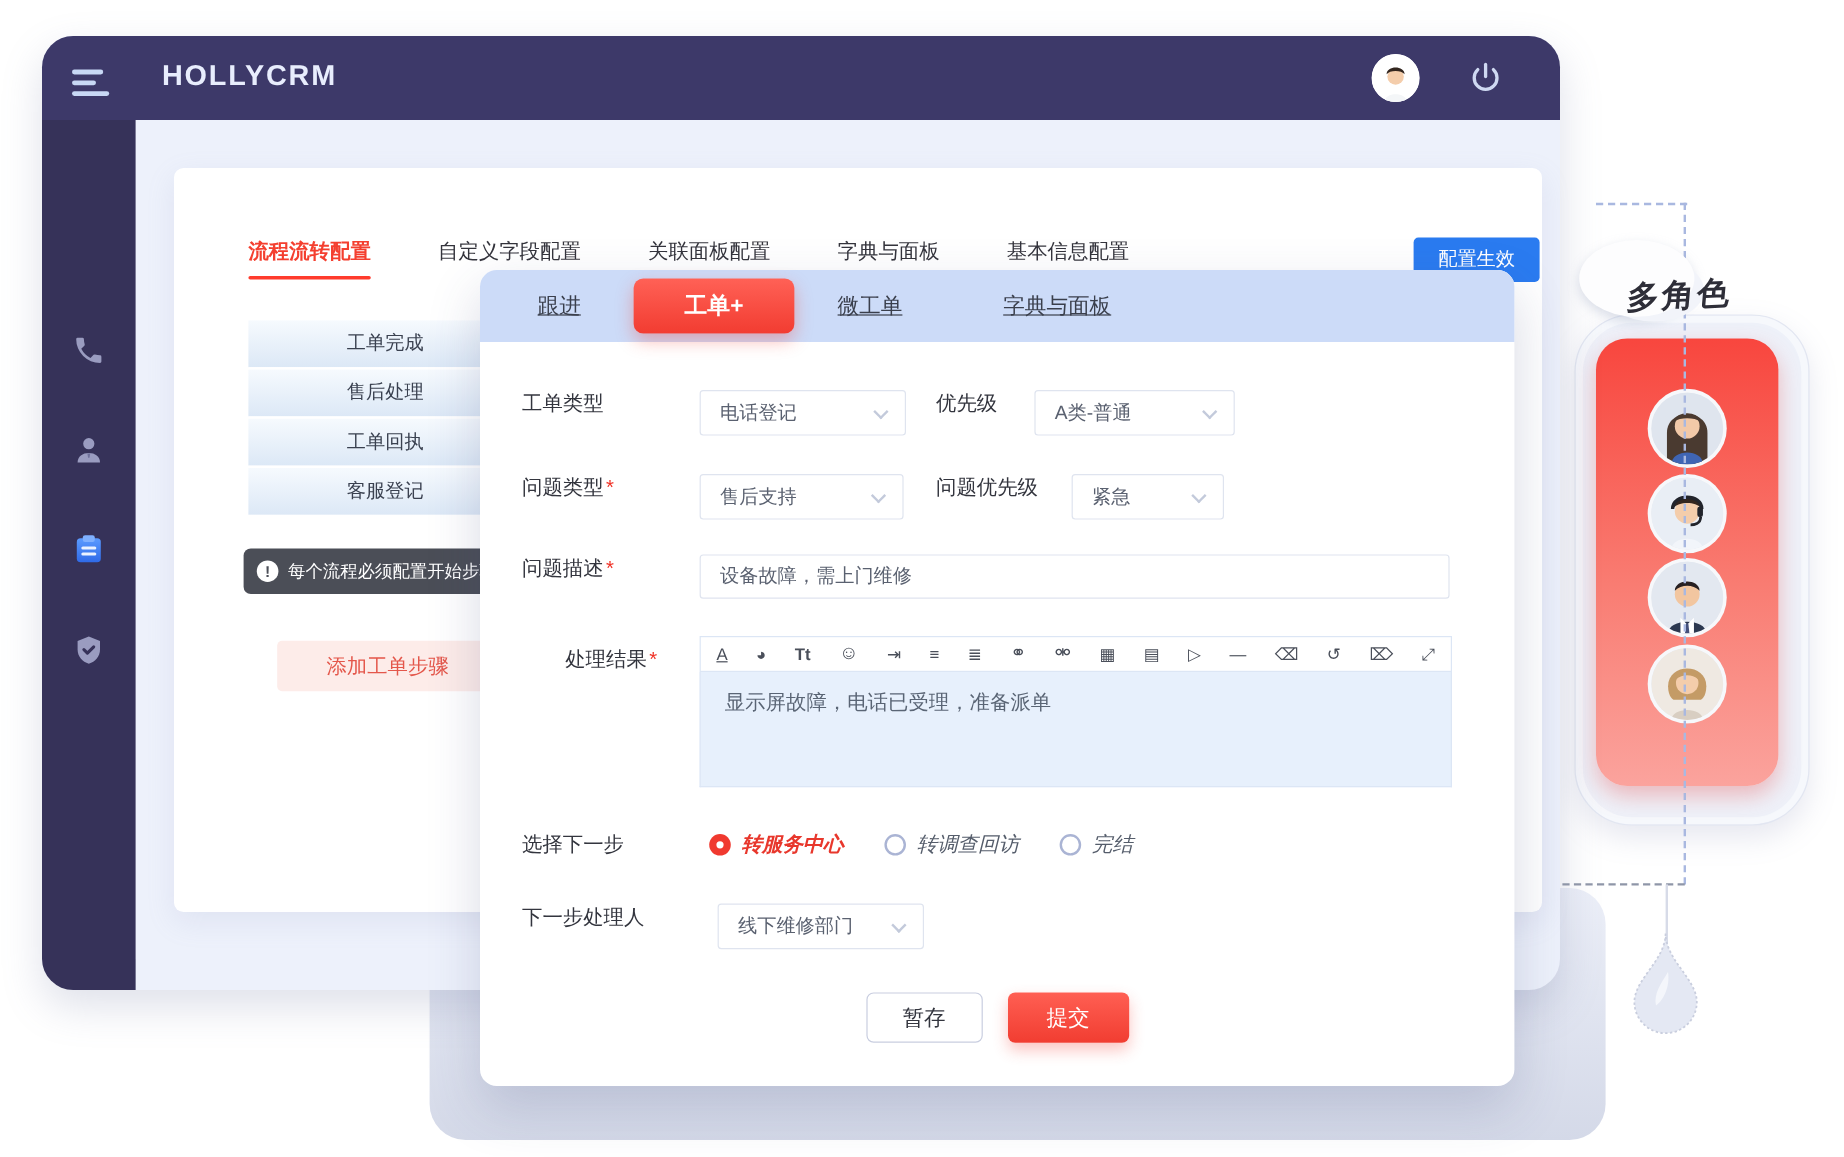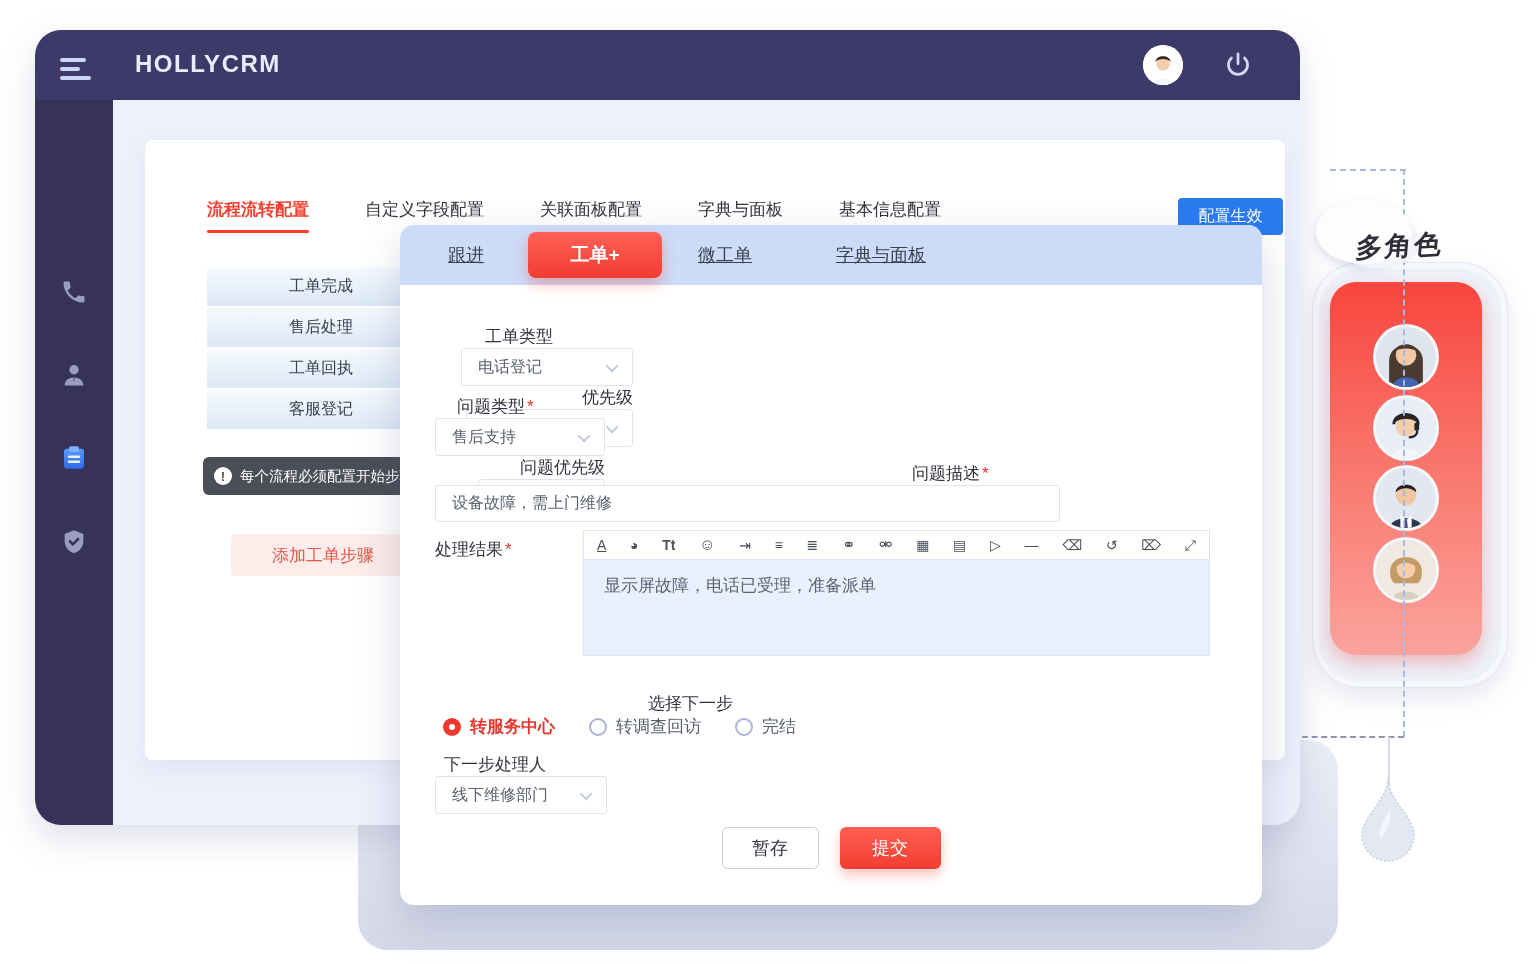--- a/index.html
+++ b/index.html
@@ -84,40 +84,40 @@
   .modal { position:absolute; left:400px; top:225px; width:862px; height:680px; background:#ffffff;
     border-radius:14px; box-shadow:0 18px 44px rgba(60,70,120,.20); z-index:5; }
   .modal-head { position:absolute; left:0; top:0; width:100%; height:60px; background:#ccdbf8;
     border-radius:14px 14px 0 0; }
   .m-tab { position:absolute; top:0; height:60px; display:flex; align-items:center; font-size:18px;
     color:#3a3f4c; cursor:pointer; white-space:nowrap;text-decoration:underline; }
   .m-tab-btn { position:absolute; left:128px; top:7px; width:134px; height:46px; border-radius:8px;
     background:linear-gradient(180deg,#ff6156 0%,#f23c31 100%); color:#fff; font-size:19px; font-weight:bold;
     border:none; cursor:pointer; box-shadow:0 6px 14px rgba(242,60,49,.35); }
 
-  .m-row { position:absolute; left:35px; display:flex; align-items:flex-end;flex-direction:column; }
+  .m-row { position:absolute; left:35px; display:flex; align-items:flex-start; }
   .m-label { width:148px; font-size:17px; color:#33353e; flex:0 0 auto; }
   .req { color:#f03226; margin-left:2px; }
   .sel { height:38px; background:#fff; border:1px solid #dfe4ef; border-radius:3px; display:flex;
     align-items:center; padding:0 14px 0 16px; font-size:16px; color:#5a6170; cursor:pointer; }
   .sel .val { flex:1; white-space:nowrap; }
   .chev { width:9px; height:9px; border-left:2px solid #c3cadb; border-bottom:2px solid #c3cadb;
     transform:rotate(-45deg) translateY(-2px); margin-left:12px; flex:0 0 auto; }
   .ti { height:37px; width:625px; border:1px solid #dfe4ef; border-radius:3px; font-size:16px;
     color:#5a6170; padding:0 16px; font-family:inherit; }
 
   .editor { position:absolute; left:183px; top:305px; width:627px; }
   .ed-toolbar { height:30px; background:#fff; border:1px solid #dce6f5; display:flex; align-items:center;
     justify-content:space-between; padding:0 13px; }
   .ed-ic { font-size:14px; color:#4a4f5a; cursor:pointer; line-height:1; user-select:none; }
   .ed-area { height:96px; background:#e7f0fc; border:1px solid #dce6f5; border-top:none;
     padding:14px 20px; font-size:17px; color:#5a6575; cursor:text; }
 
   .radio-group { display:flex; align-items:center; gap:34px; }
-  .radio { display:flex; align-items:center; gap:9px; cursor:pointer; font-size:17px; color:#555d6b; }
+  .radio { display:flex; align-items:center; gap:9px; cursor:pointer; font-size:17px; color:#555d6b;font-style:italic; }
   .rdot { width:18px; height:18px; border-radius:50%; border:2px solid #aab4d4; background:#fff; flex:0 0 auto; }
   .radio.sel-on { color:#e8372c; font-weight:bold; }
   .radio.sel-on .rdot { border:none; background:#f0392f; position:relative; }
   .radio.sel-on .rdot::after { content:""; position:absolute; left:6px; top:6px; width:6px; height:6px;
     border-radius:50%; background:#fff; }
 
   .m-actions { position:absolute; left:0; top:602px; width:100%; display:flex; justify-content:center; gap:21px; }
   .btn-draft { width:97px; height:42px; background:#fff; border:1px solid #c9cee0; border-radius:6px;
     font-size:18px; color:#33353e; cursor:pointer; }
   .btn-submit { width:101px; height:42px; border:none; border-radius:6px; color:#fff; font-size:18px;
@@ -304,21 +304,21 @@
         <span class="val">紧急</span>
         <span class="chev"></span>
       </div>
     </div>
 
     <div class="m-row" style="top:237px;">
       <span class="m-label"><span>问题描述</span><span class="req">*</span></span>
       <input class="ti" value="设备故障，需上门维修" style="">
     </div>
 
-    <div class="m-row" style="top:313px;">
+    <div class="m-row" style="top:313px;margin-left:36px;">
       <span class="m-label"><span>处理结果</span><span class="req">*</span></span>
     </div>
     <div class="editor">
       <div class="ed-toolbar">
         <span class="ed-ic" style="text-decoration:underline;">A</span>
         <span class="ed-ic">◕</span>
         <span class="ed-ic" style="font-weight:bold;">Tt</span>
         <span class="ed-ic" style="font-size:16px;">☺</span>
         <span class="ed-ic">⇥</span>
         <span class="ed-ic">≡</span>

